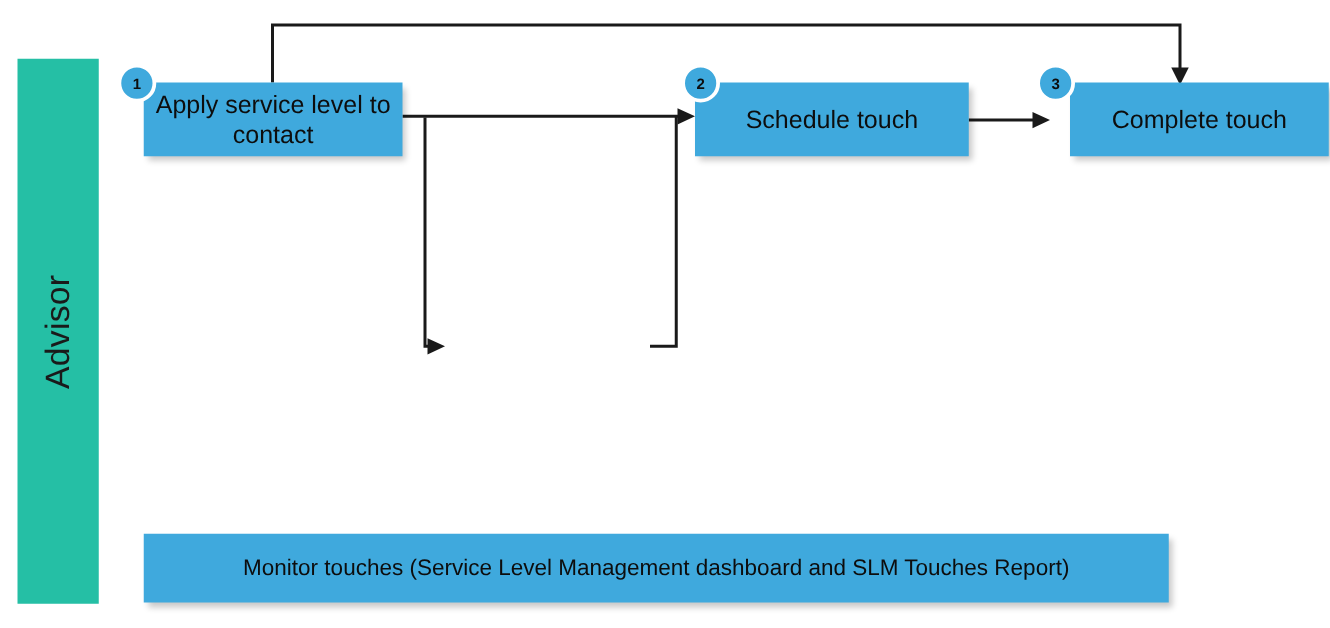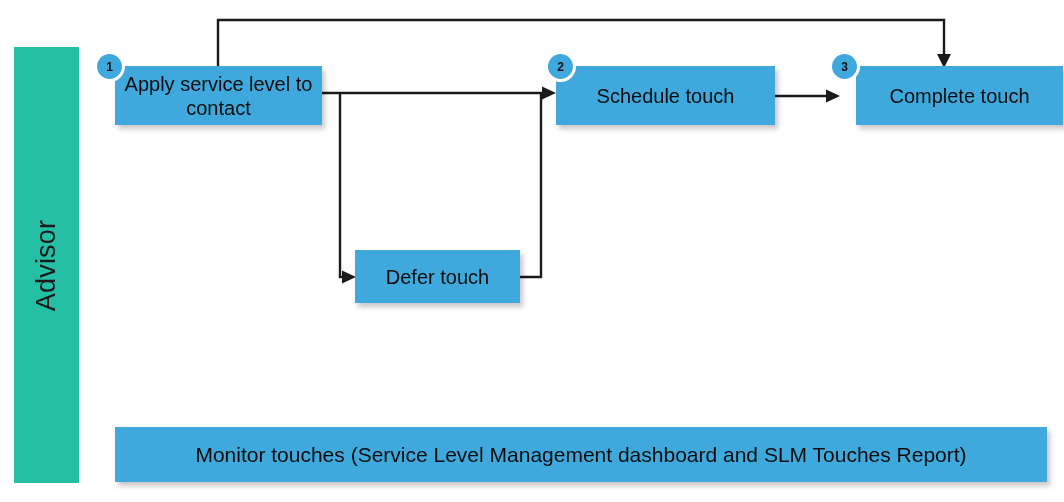--- a/index.html
+++ b/index.html
@@ -49,21 +49,21 @@
     font-size: 20px;
     line-height: 1.2;
     padding: 0 8px;
     box-sizing: border-box;
     z-index: 3;
   }
   #node-apply  { left:115px; top:66px;  width:207px; height:59px; }
   #node-sched  { left:556px; top:66px;  width:219px; height:59px; }
   #node-comp   { left:856px; top:66px;  width:207px; height:59px; }
   #node-defer  { left:355px; top:250px; width:165px; height:53px; }
-  #node-monitor{ left:115px; top:427px; width:932px; height:55px; font-size:21px; }
+  #node-monitor{ left:115px; top:427px; width:820px; height:55px; font-size:18px; }
 
   
   .badge {
     position: absolute;
     width: 31px;
     height: 31px;
     border-radius: 50%;
     background: #3fa9dd;
     border: 3px solid #ffffff;
     box-sizing: border-box;
@@ -113,20 +113,19 @@
     <path d="M775 96 H 832"></path>
     <polygon points="840,96 826,89.5 826,102.5"></polygon>
 
     <path d="M218 66 V 20 H 944 V 58"></path>
     <polygon points="944,68 937,54 951,54"></polygon>
   </svg>
 
   <div class="node" id="node-apply">Apply service level to contact</div>
   <div class="node" id="node-sched">Schedule touch</div>
   <div class="node" id="node-comp">Complete touch</div>
-  <div class="node" id="node-defer">Defer touch</div>
   <div class="node" id="node-monitor">Monitor touches (Service Level Management dashboard and SLM Touches Report)</div>
 
   <div class="badge" id="badge-1">1</div>
   <div class="badge" id="badge-2">2</div>
   <div class="badge" id="badge-3">3</div>
 
 </div>
 
 </body></html>

